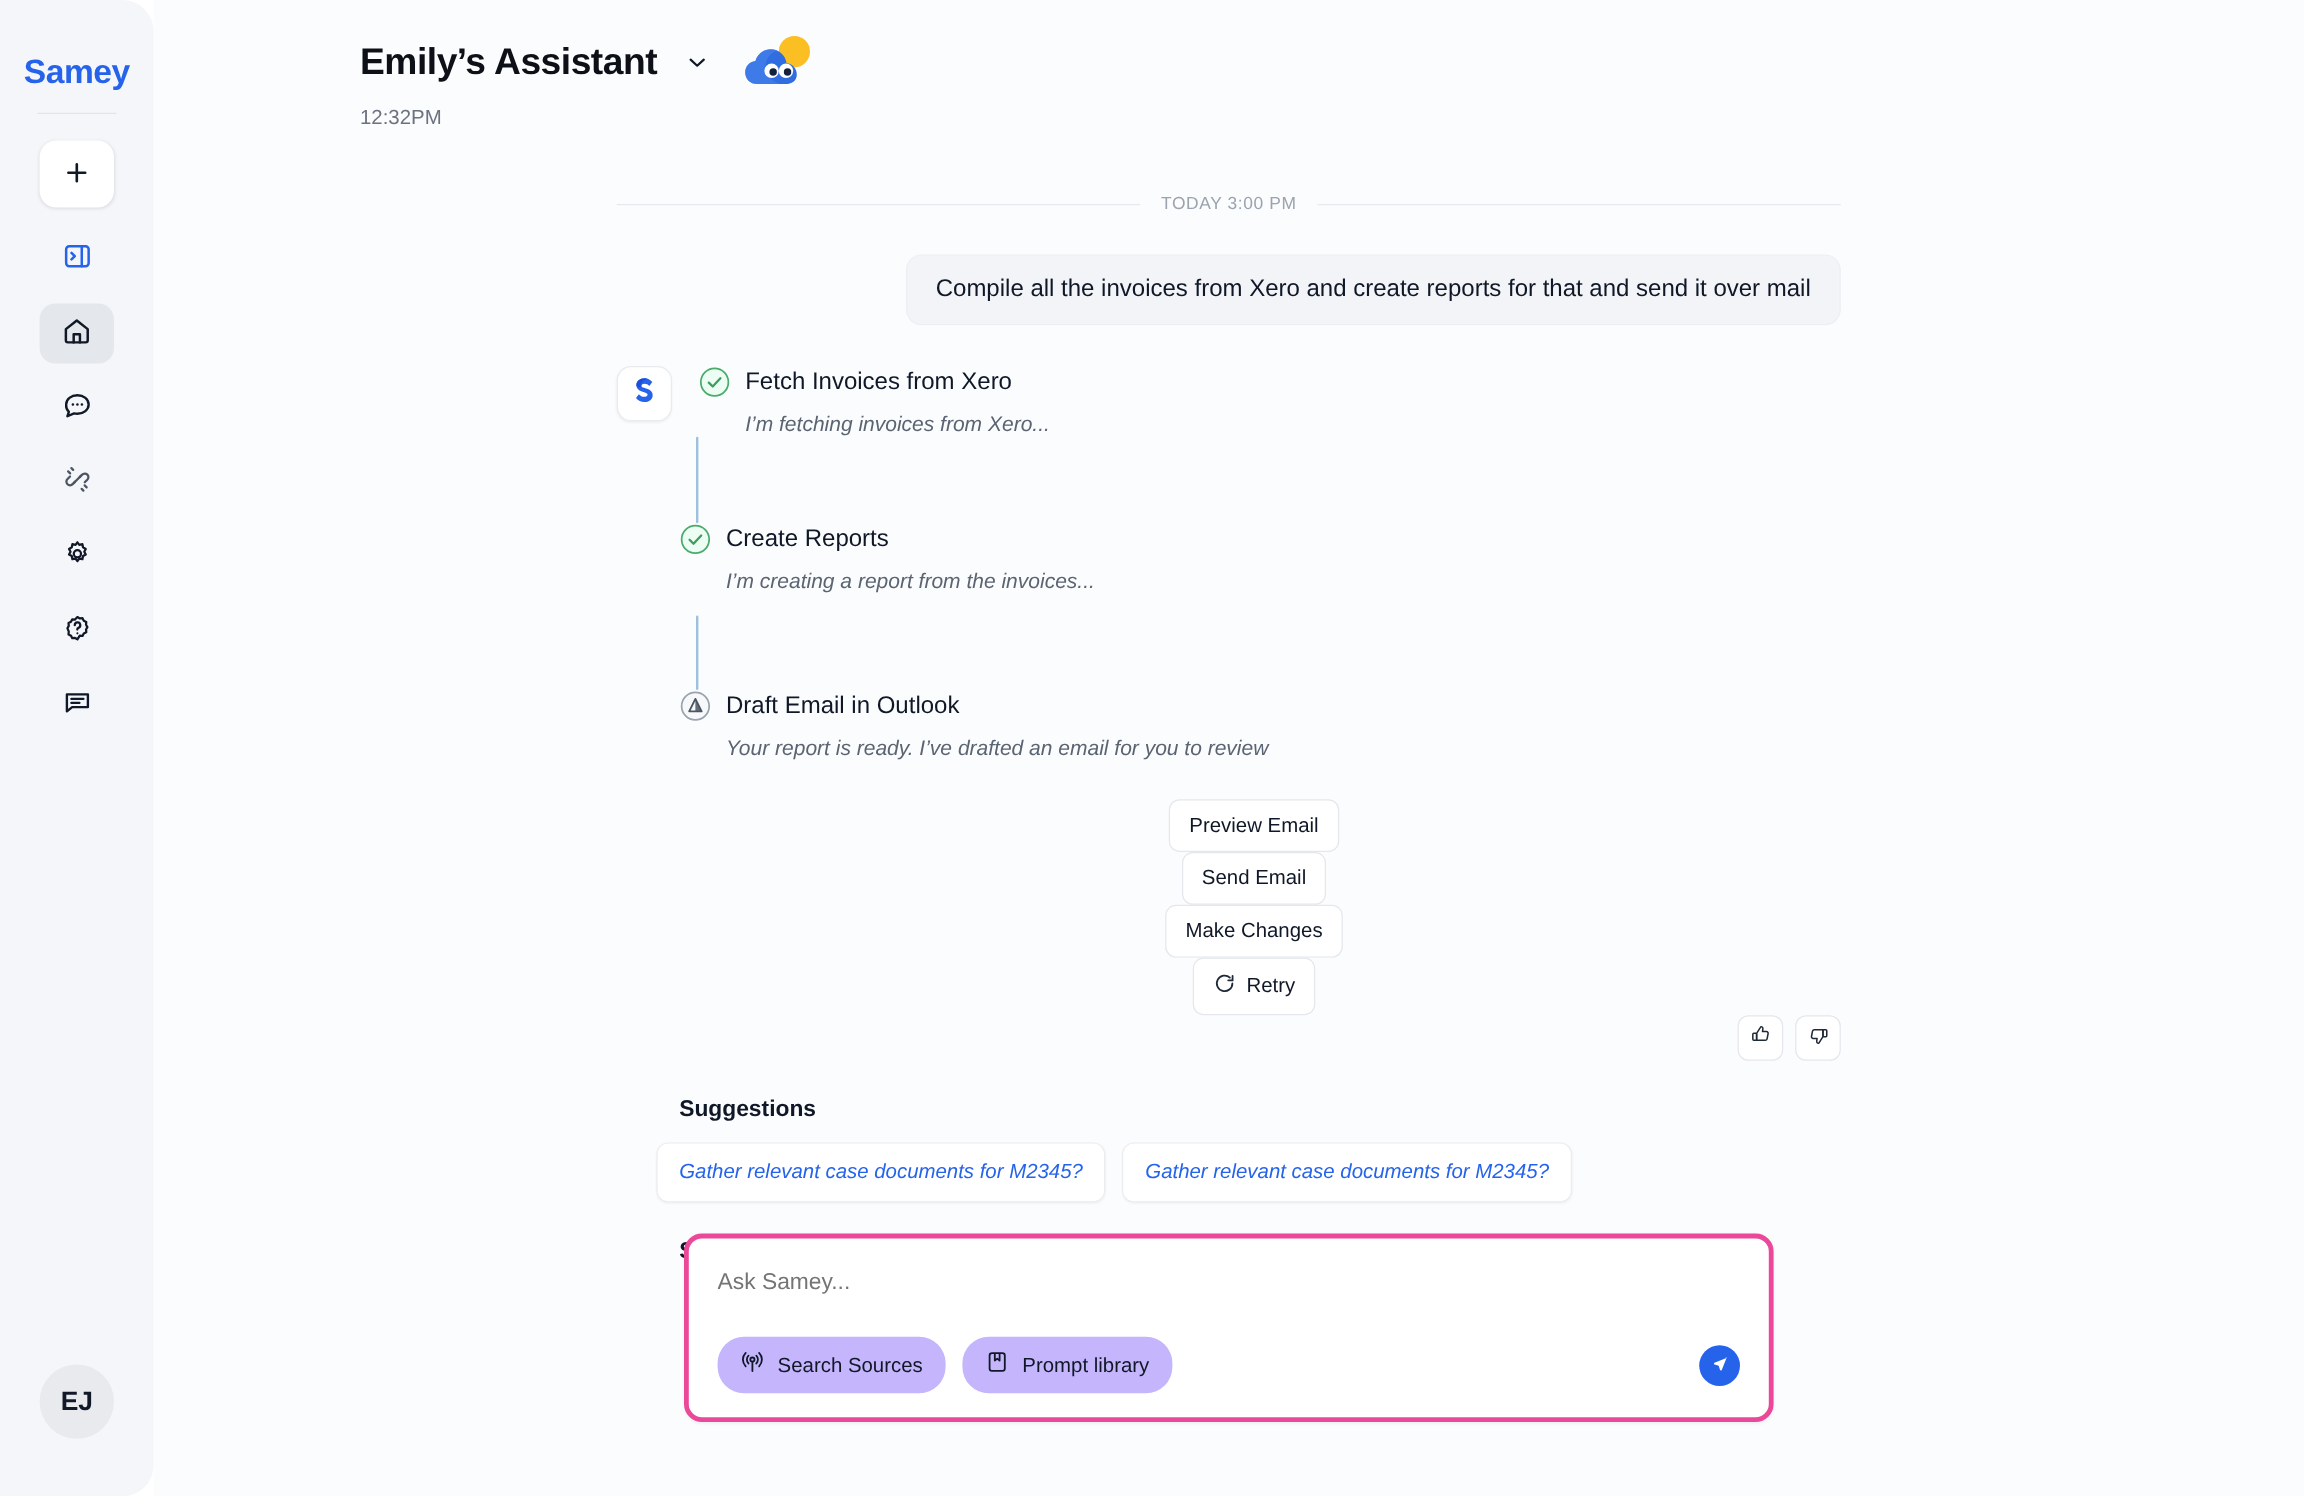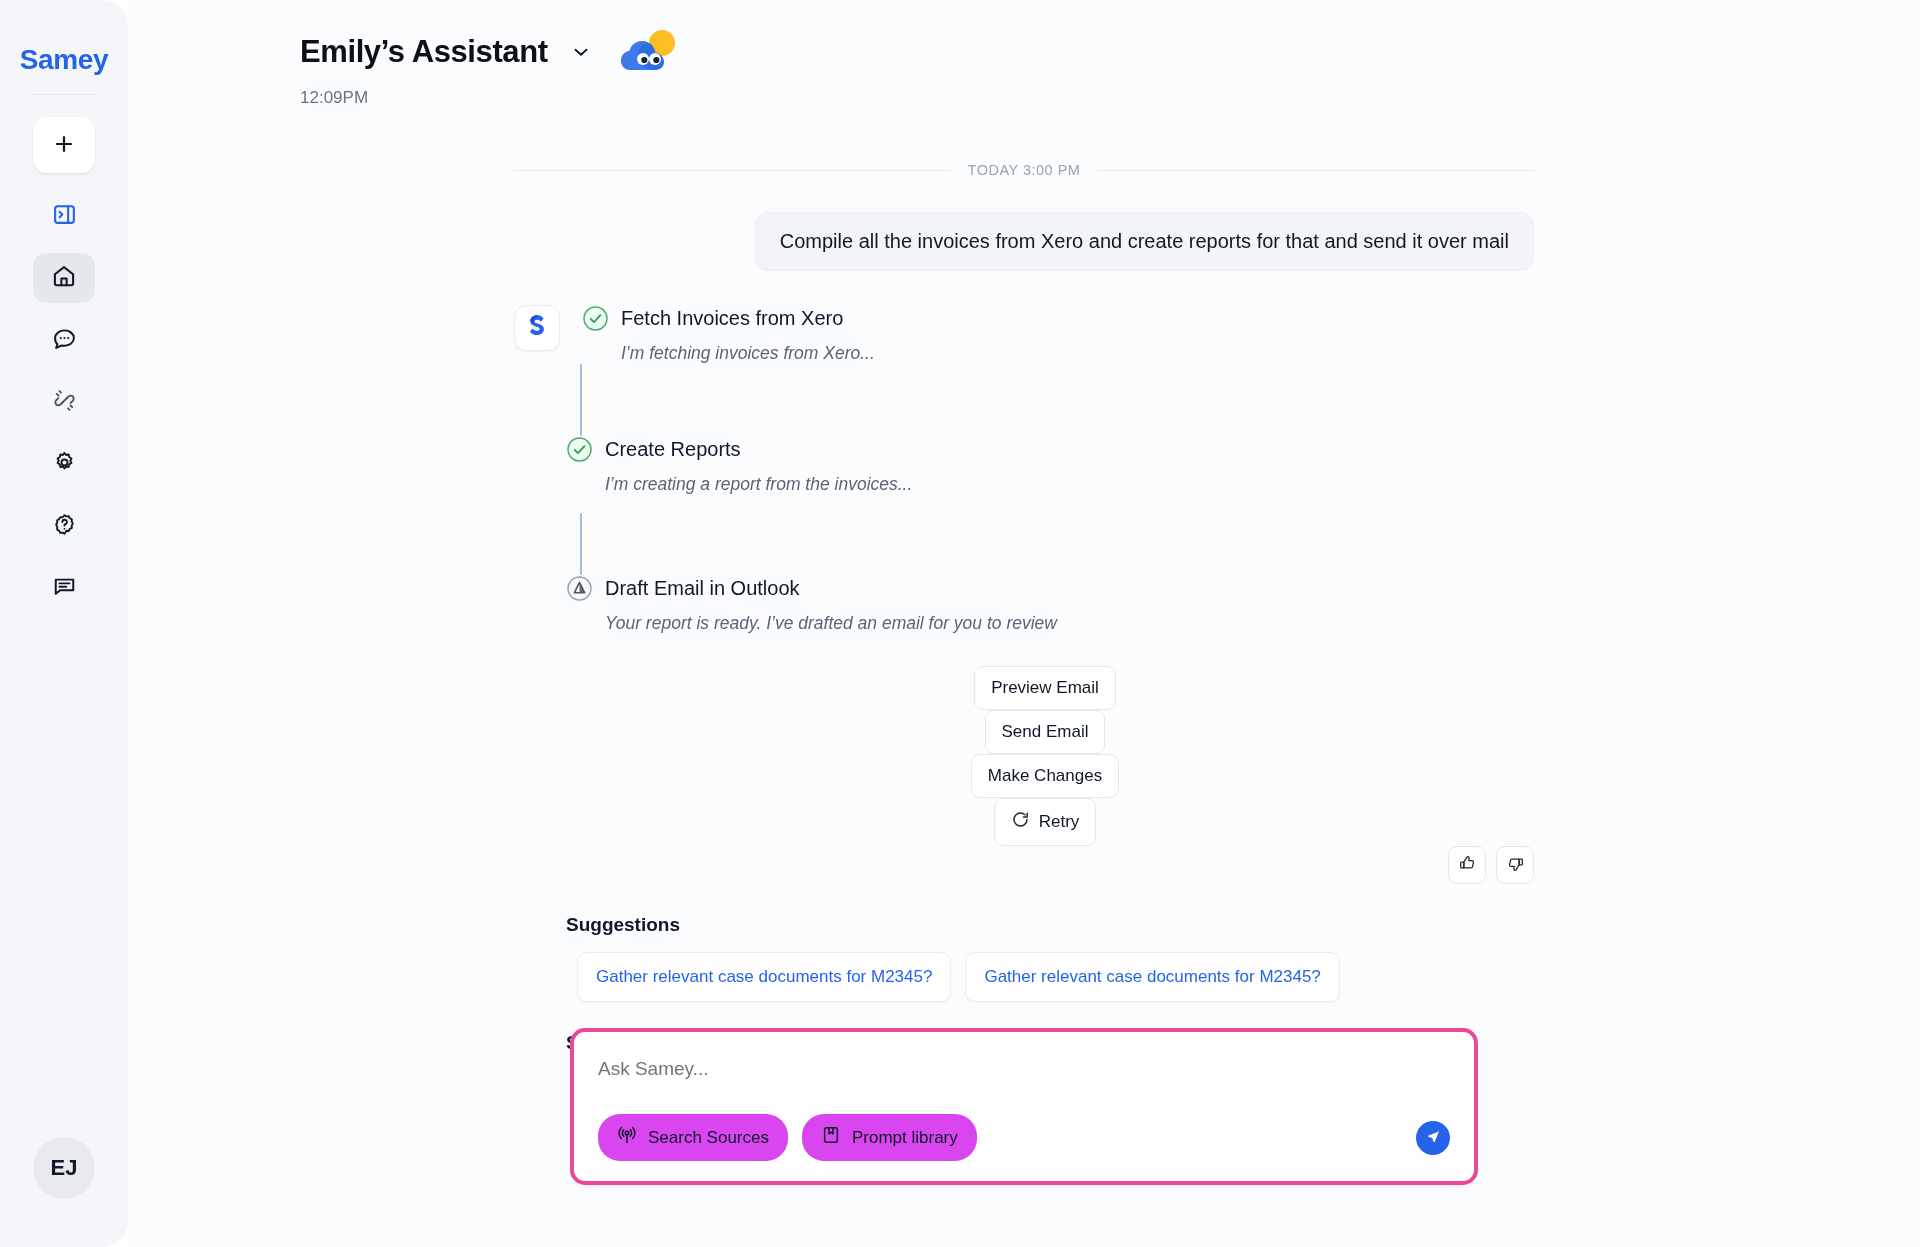--- a/index.html
+++ b/index.html
@@ -106,42 +106,42 @@
   .fb-btn {
     width: 38px; height: 38px; background: #fff; border: 1px solid #e4e7ec;
     border-radius: 9px; display: flex; align-items: center; justify-content: center;
     cursor: pointer;
   }
 
   .sec-title {
     font-size: 19px; font-weight: 700; color: #101828;
     margin-top: 30px; margin-left: 52px;
   }
-  .chips { display: flex; gap: 14px; margin-top: 16px; margin-left: 63px; }
+  .chips { display: flex; gap: 14px; margin-top: 16px; margin-left: 33px; font-style: italic; }
   .chip {
     background: #fff; border: 1px solid #eaecf0; border-radius: 10px;
     padding: 14px 18px; font-size: 17px; color: #2563eb; cursor: pointer;
     box-shadow: 0 1px 2px rgba(16,24,40,.04);
   }
 
   
   .composer {
     position: absolute; left: 50%; transform: translateX(-50%);
     bottom: 62px; width: 908px;
     background: #fff; border: 4px solid #ec4899; border-radius: 15px;
     box-shadow: 0 1px 3px rgba(16,24,40,.05); padding: 26px 24px 20px 24px;
   }
   .composer-input {
     font-size: 19px; color: #98a2b2; border: none; outline: none;
     width: 100%; background: transparent;
     font-family: "Liberation Sans", sans-serif;
   }
   .composer-bar { display: flex; align-items: center; margin-top: 34px; }
   .pill {
-    background: #d946ef; border: none; border-radius: 22px;
+    background: #c4b5fd; border: none; border-radius: 22px;
     padding: 11px 19px; font-size: 17px; color: #101828; cursor: pointer;
     display: flex; align-items: center; gap: 11px; margin-right: 14px;
     font-family: "Liberation Sans", sans-serif;
   }
   .send {
     margin-left: auto; width: 34px; height: 34px; border-radius: 50%;
     background: #2563eb; display: flex; align-items: center;
     justify-content: center; cursor: pointer; border: none;
   }
 </style>
@@ -249,21 +249,21 @@
             <circle cx="44" cy="17" r="13" fill="#fbbf24"></circle>
             <path d="M13 44c-6 0-10-4.2-10-9.6 0-5 3.6-9 8.5-9.5C13 19.2 18 15 24.2 15c6.8 0 12.4 5 13.2 11.5 4.8.5 8.6 4.6 8.6 9.5C46 41.6 41.8 44 36.4 44z" fill="#2f6de0"></path>
             <path d="M13 44c-6 0-10-4.2-10-9.6 0-5 3.6-9 8.5-9.5C13 19.2 18 15 24.2 15c2 0 3.9.4 5.5 1.2C24 18 20 23 20 29c0 7 5 13 12.5 15z" fill="#4b85ef" opacity=".55"></path>
             <circle cx="25" cy="33" r="6" fill="#ffffff"></circle>
             <circle cx="37" cy="33" r="6" fill="#ffffff"></circle>
             <circle cx="26.3" cy="34" r="3.1" fill="#14213d"></circle>
             <circle cx="38.3" cy="34" r="3.1" fill="#14213d"></circle>
           </svg>
         </span>
       </div>
-      <div class="time">12:09PM</div>
+      <div class="time">12:32PM</div>
     </header>
 
     <div class="thread">
 
       <div class="divider-row">
         <div class="divider-line"></div>
         <div class="divider-label">TODAY 3:00 PM</div>
         <div class="divider-line"></div>
       </div>
 

